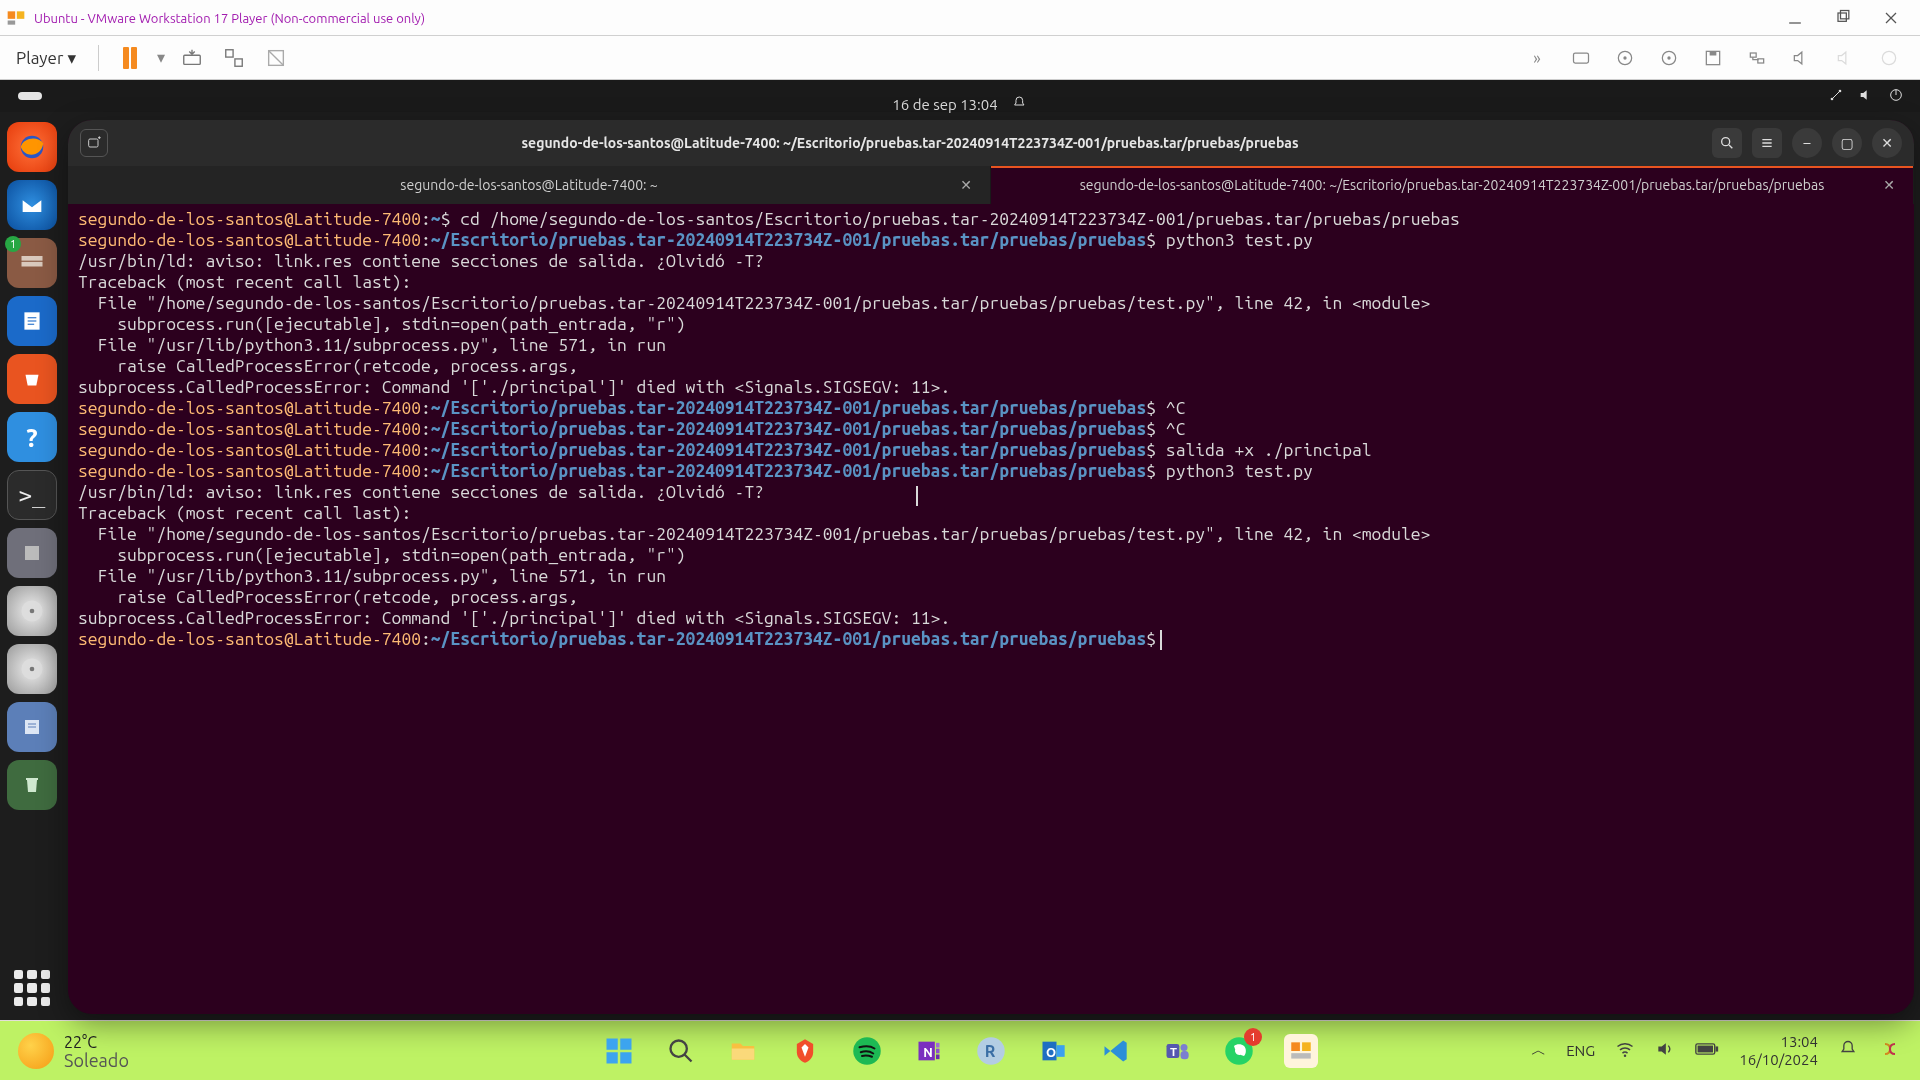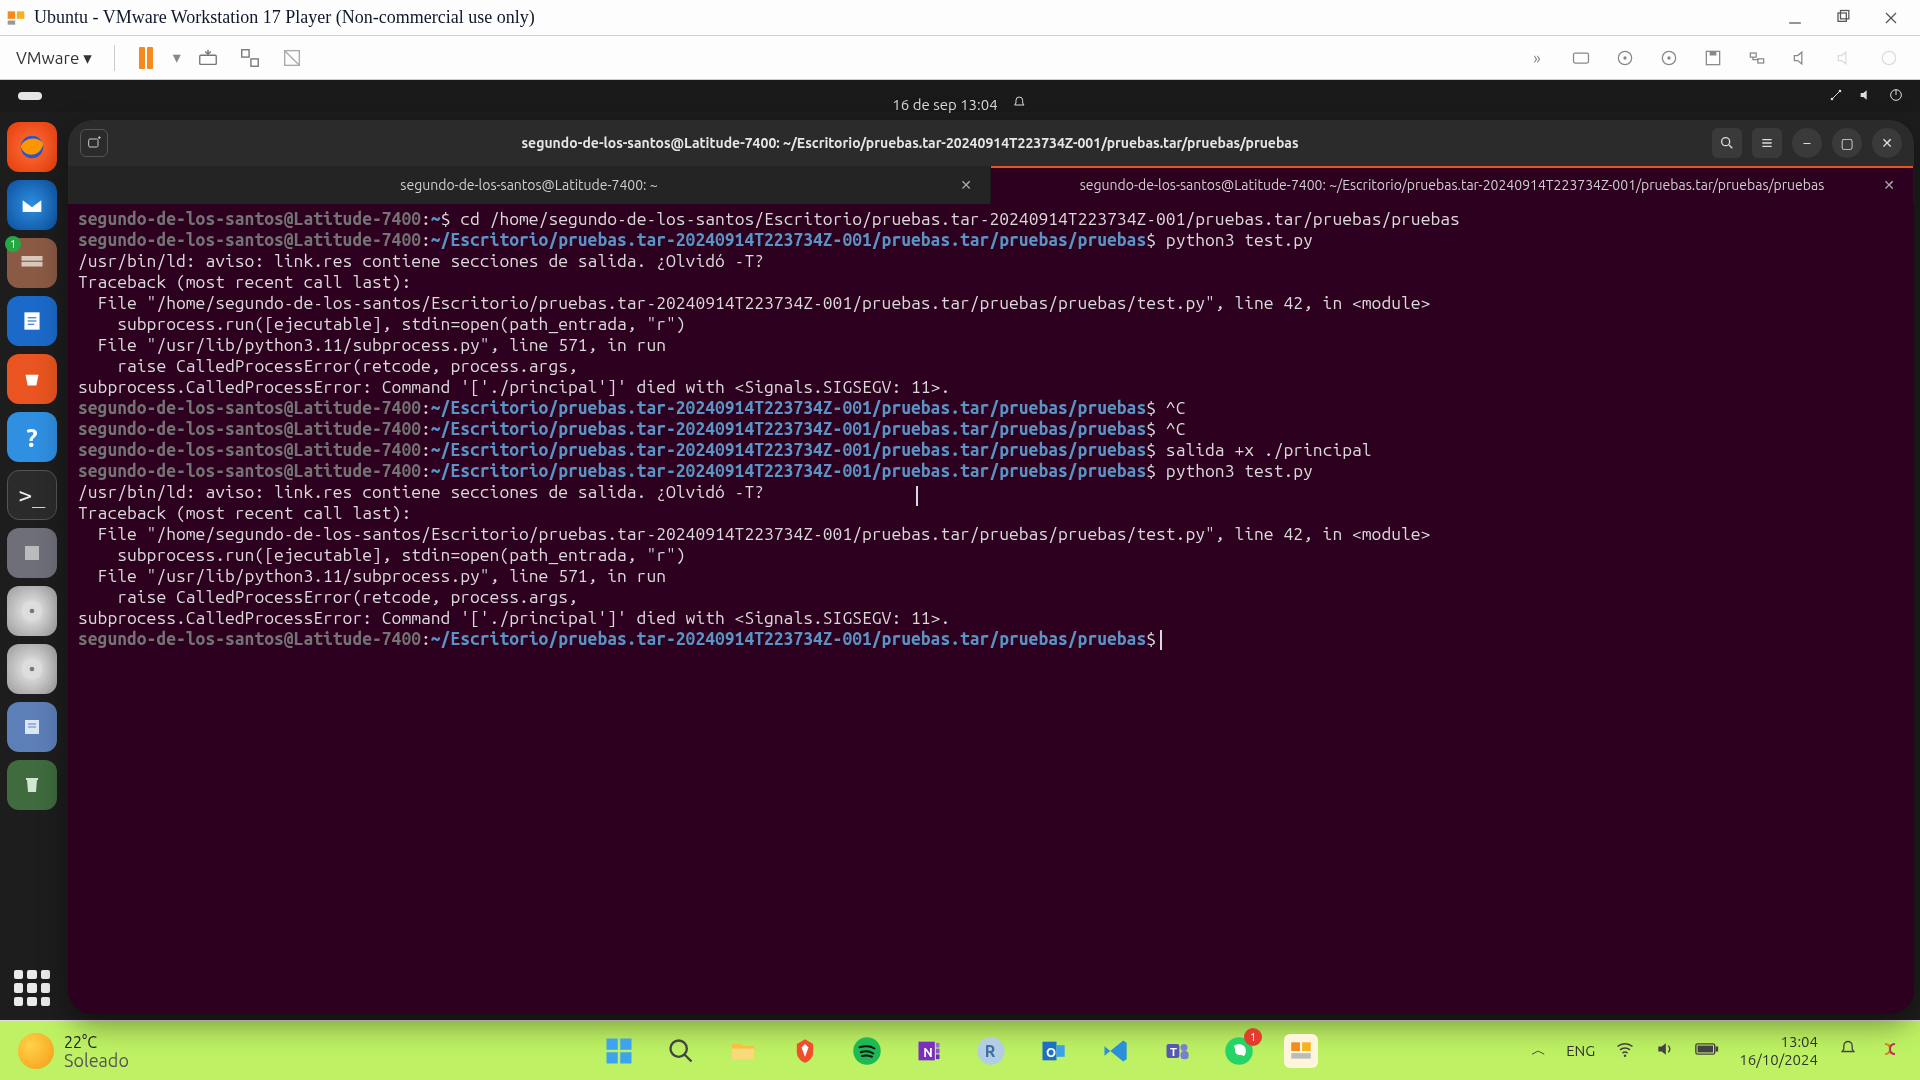--- a/index.html
+++ b/index.html
@@ -22,23 +22,22 @@
   border-bottom: 1px solid #d0d0d0;
 }
 .vmware-titlebar .vm-icon {
   width: 20px; height: 20px;
   margin-right: 8px;
   display: inline-flex;
   align-items: center;
   justify-content: center;
 }
 .vmware-titlebar .title-text {
-  font-size: 18px;
-  color: #0f172a;
-  font-family: Liberation Serif, serif;
+  font-size: 13px;
+  color: #a21caf;
 }
 .vmware-winctrls {
   margin-left: auto;
   display: flex;
   align-items: center;
   gap: 2px;
 }
 .vmware-winctrls .btn {
   width: 46px; height: 30px;
   display: flex; align-items: center; justify-content: center;
@@ -245,21 +244,21 @@
   flex: 1;
   padding: 4px 10px;
   font-family: "Ubuntu Mono","DejaVu Sans Mono",Consolas,monospace;
   font-size: 17.5px;
   line-height: 21px;
   color: #d9d9d9;
   white-space: pre;
   overflow: hidden;
   position: relative;
 }
-.term-body .u { color: #737373; font-weight: 700; }
+.term-body .u { color: #fdba74; font-weight: 400; }
 .term-body .p { color: #5a93c4; font-weight: 600; }
 .term-body .cmd { color: #d9d9d9; }
 
 
 .caret {
   position: absolute;
   width: 2px;
   height: 20px;
   background: #d9d9d9;
 }
@@ -345,21 +344,21 @@
       <svg class="svg-icon" viewBox="0 0 24 24">
           <line x1="6" y1="6" x2="18" y2="18" stroke="#555" stroke-width="1.5"></line>
           <line x1="18" y1="6" x2="6" y2="18" stroke="#555" stroke-width="1.5"></line>
         </svg>
     </div>
   </div>
 </div>
 
 <div class="vmware-toolbar">
   <div class="player-menu">
-    <span>VMware</span>
+    <span>Player</span>
     <span>▾</span>
   </div>
   <div class="sep"></div>
   <div class="tb-btn">
     <span class="pause-glyph">
         <span class="bar"></span>
         <span class="bar"></span>
       </span>
   </div>
   <span style="color:#888;">▾</span>

